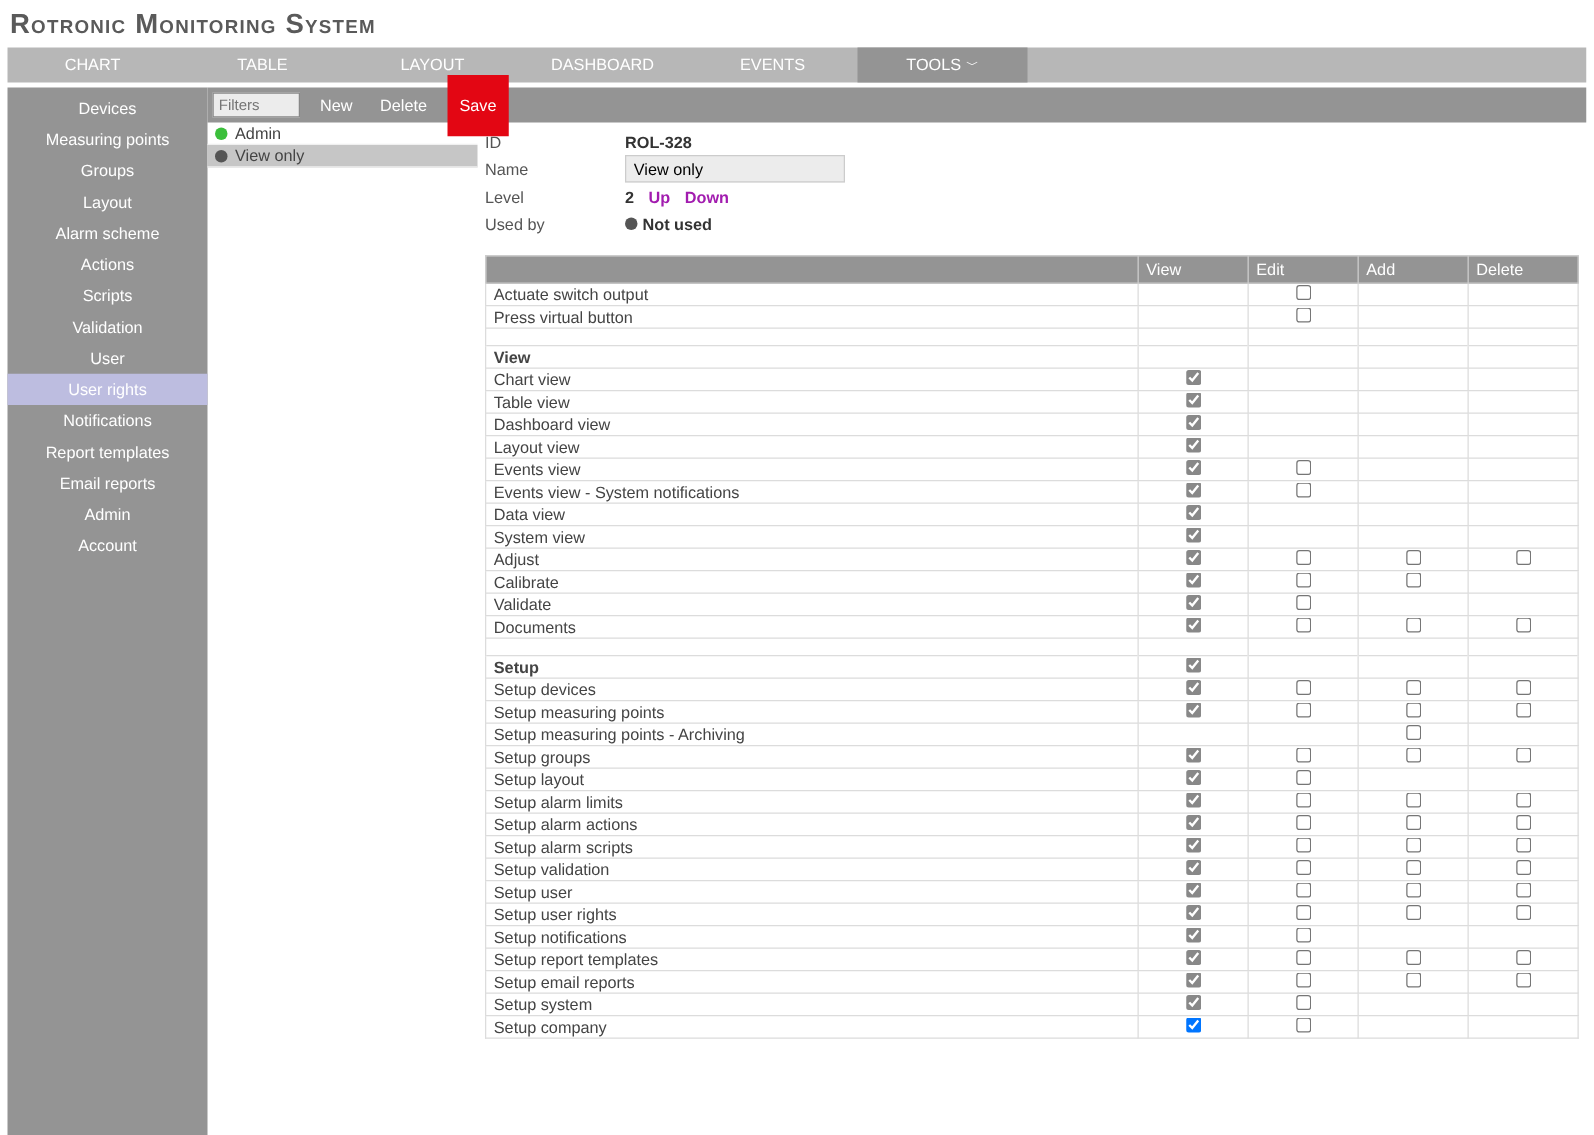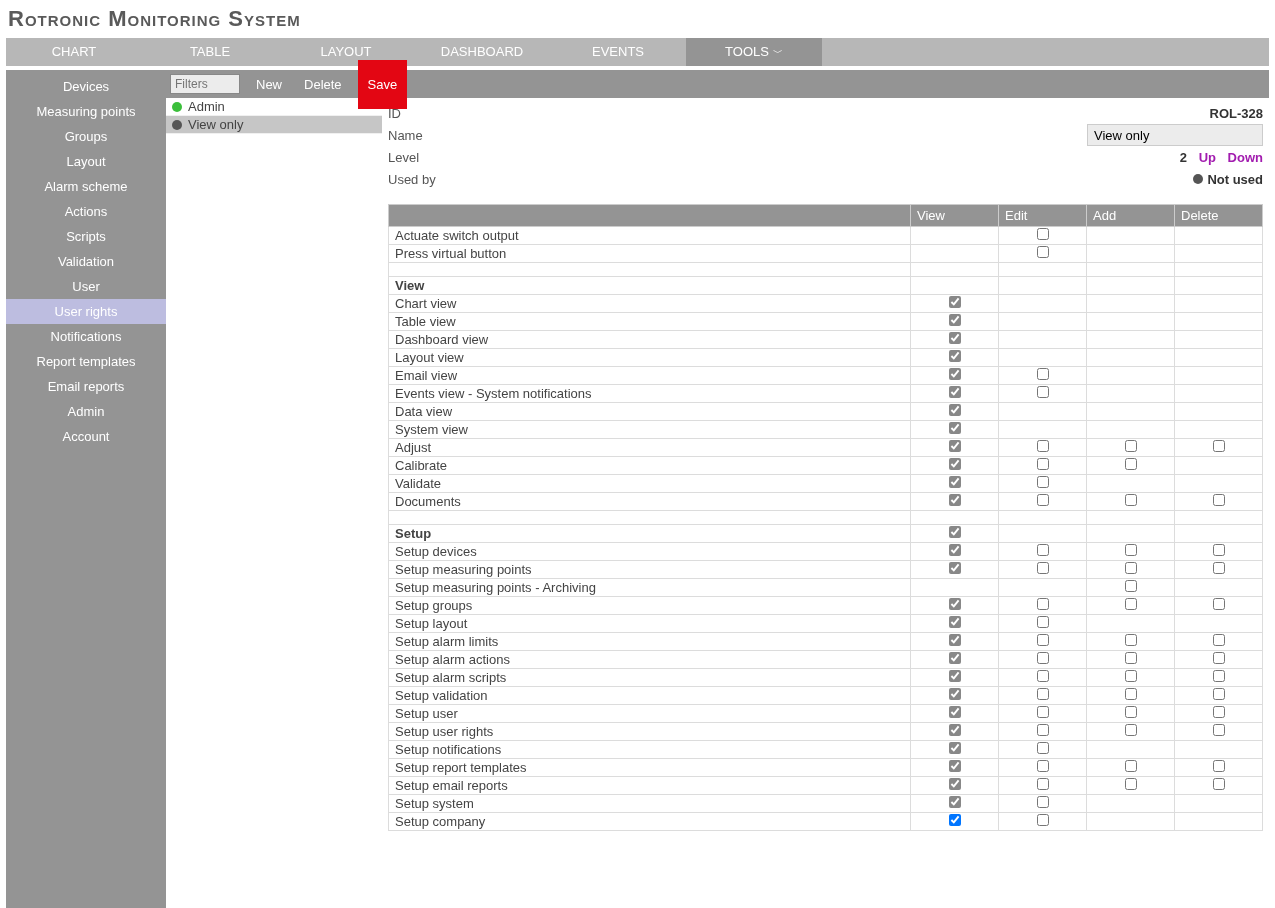--- a/index.html
+++ b/index.html
@@ -128,21 +128,20 @@
   .detail-pane {
     flex: 1;
     padding: 4px 6px 20px 6px;
   }
   .detail-row {
     display: flex;
     align-items: center;
     min-height: 22px;
     font-size: 13px;
     margin-bottom: 0px;
-    justify-content: space-between;
   }
   .detail-label {
     width: 112px;
     color: #555;
   }
   .detail-value {
     color: #333;
     font-weight: bold;
   }
   .name-input {
@@ -354,21 +353,21 @@
                 <td class="center"></td>
               </tr>
               <tr>
                 <td>Layout view</td>
                 <td class="center"><input type="checkbox" class="locked" checked="" style=""></td>
                 <td class="center"></td>
                 <td class="center"></td>
                 <td class="center"></td>
               </tr>
               <tr>
-                <td>Email view</td>
+                <td>Events view</td>
                 <td class="center"><input type="checkbox" class="locked" checked="" style=""></td>
                 <td class="center"><input type="checkbox" style=""></td>
                 <td class="center"></td>
                 <td class="center"></td>
               </tr>
               <tr>
                 <td>Events view - System notifications</td>
                 <td class="center"><input type="checkbox" class="locked" checked="" style=""></td>
                 <td class="center"><input type="checkbox" style=""></td>
                 <td class="center"></td>

